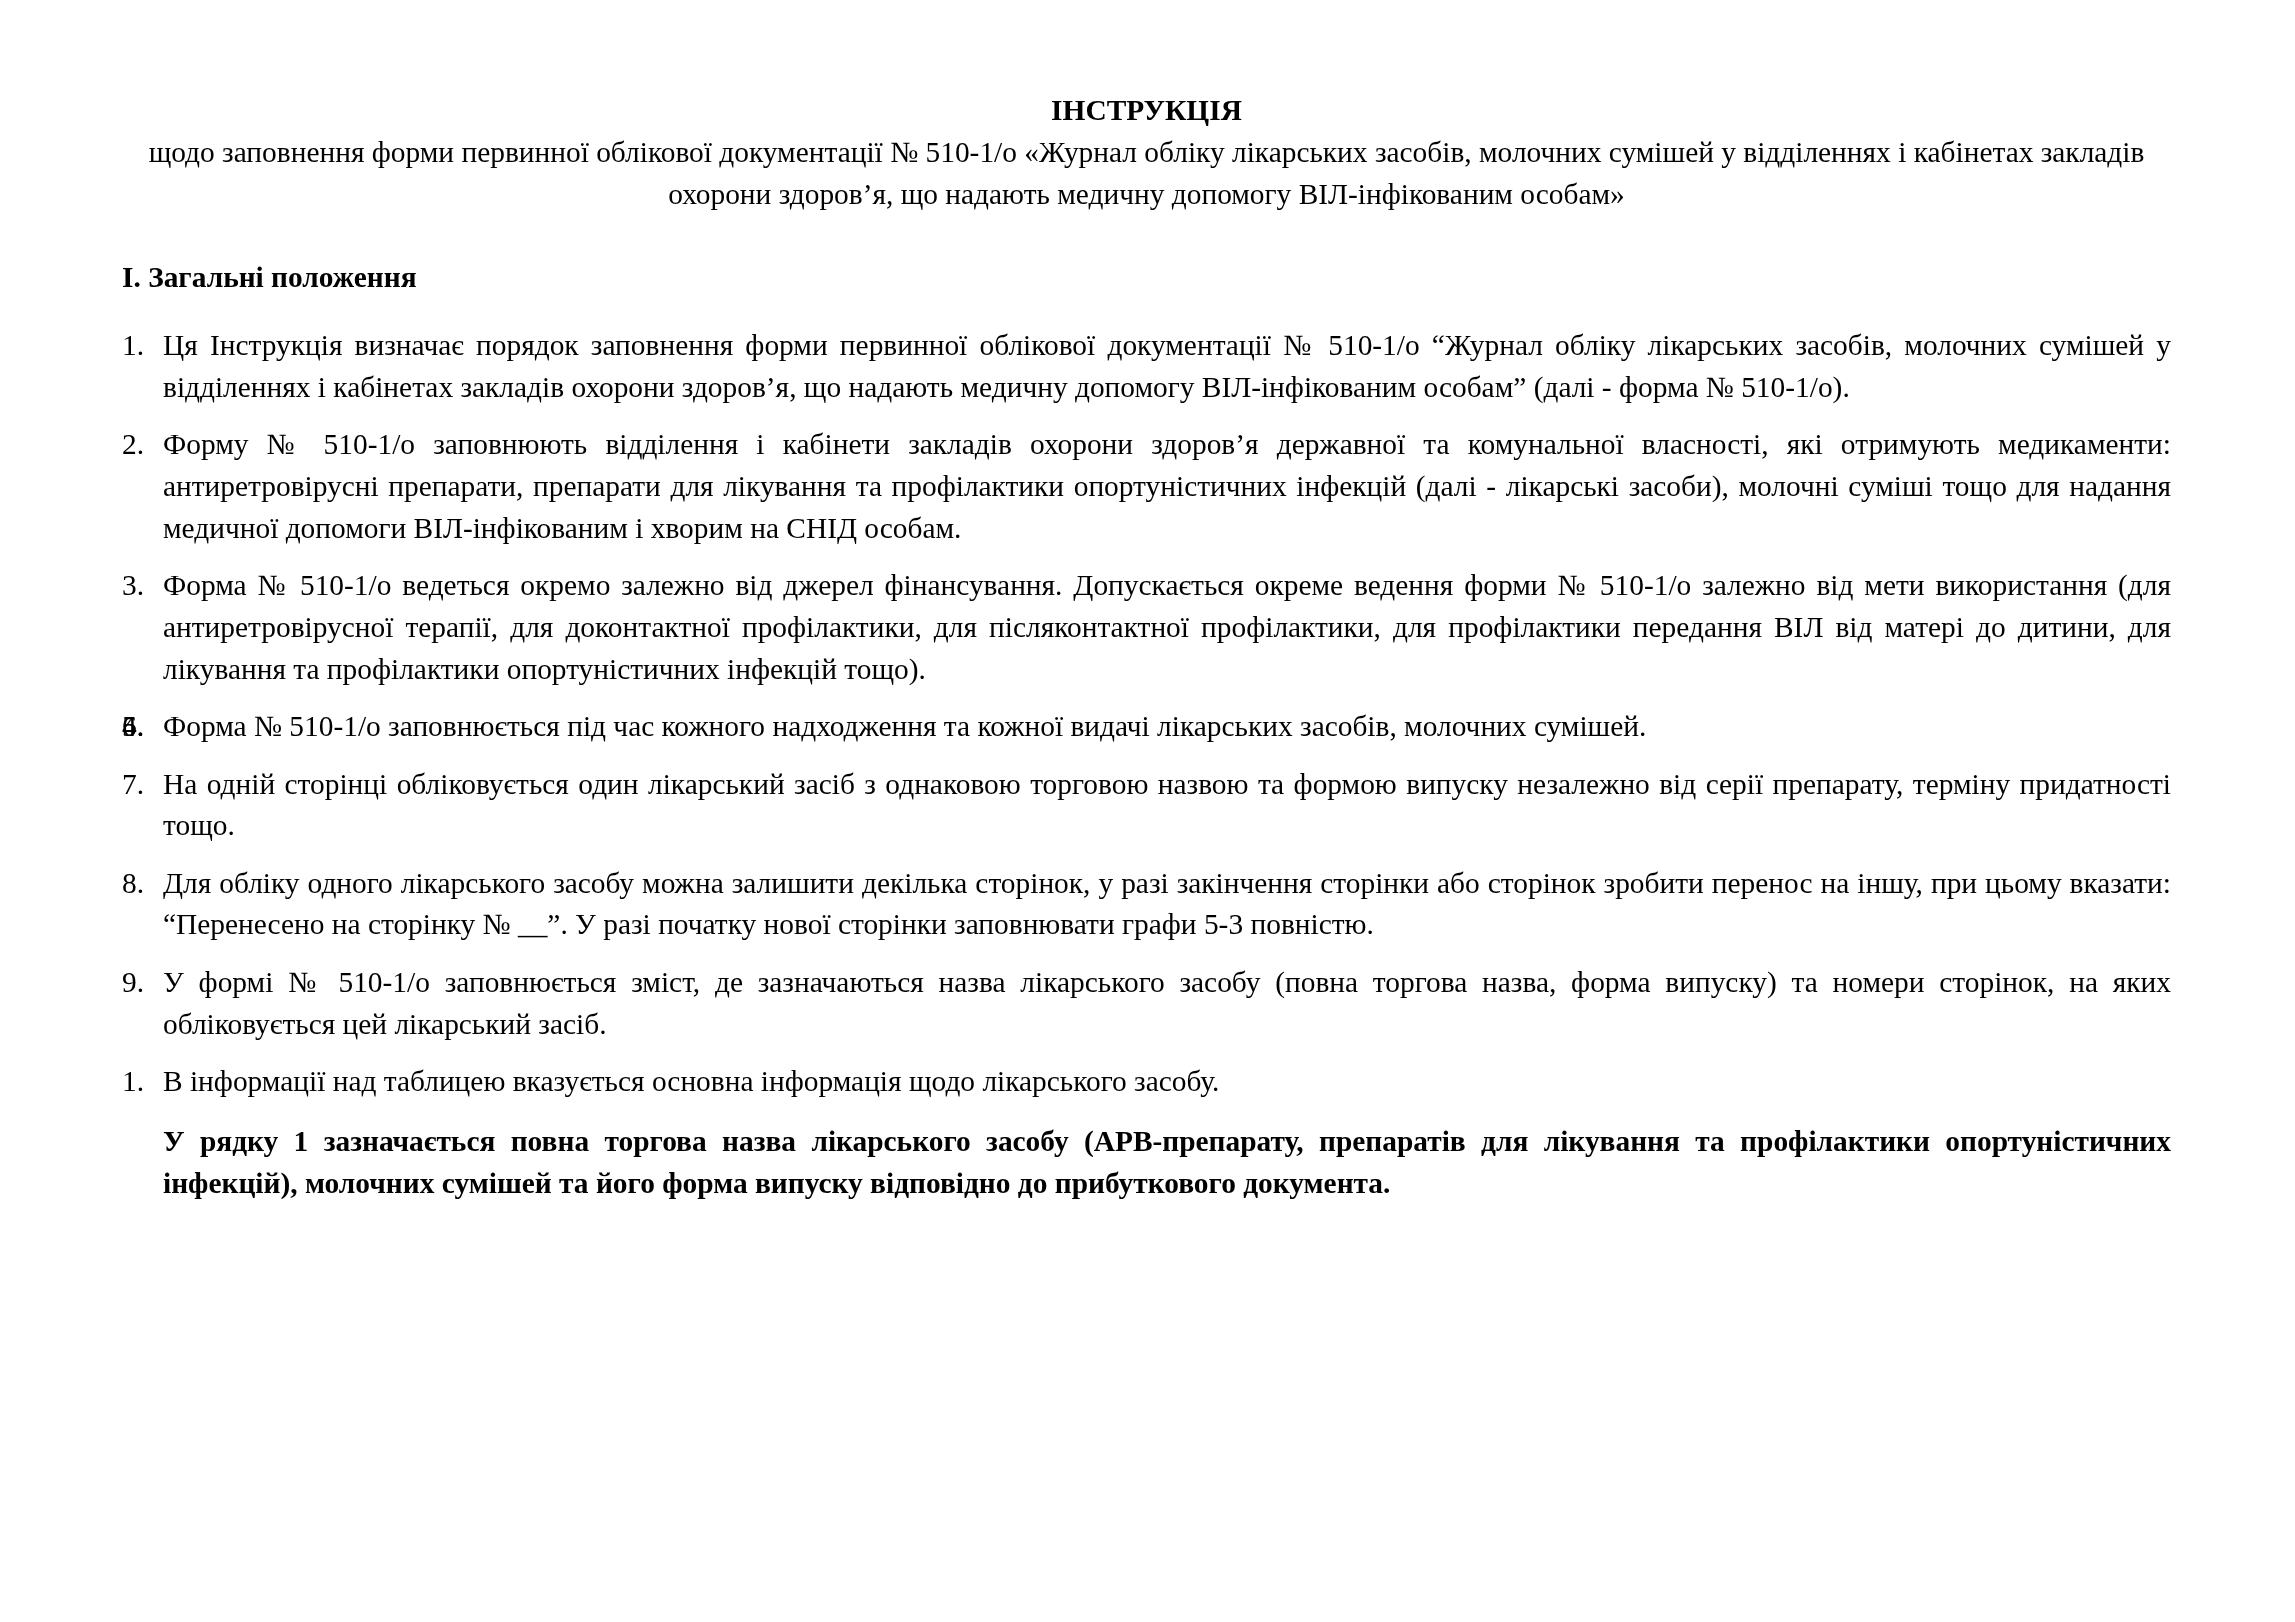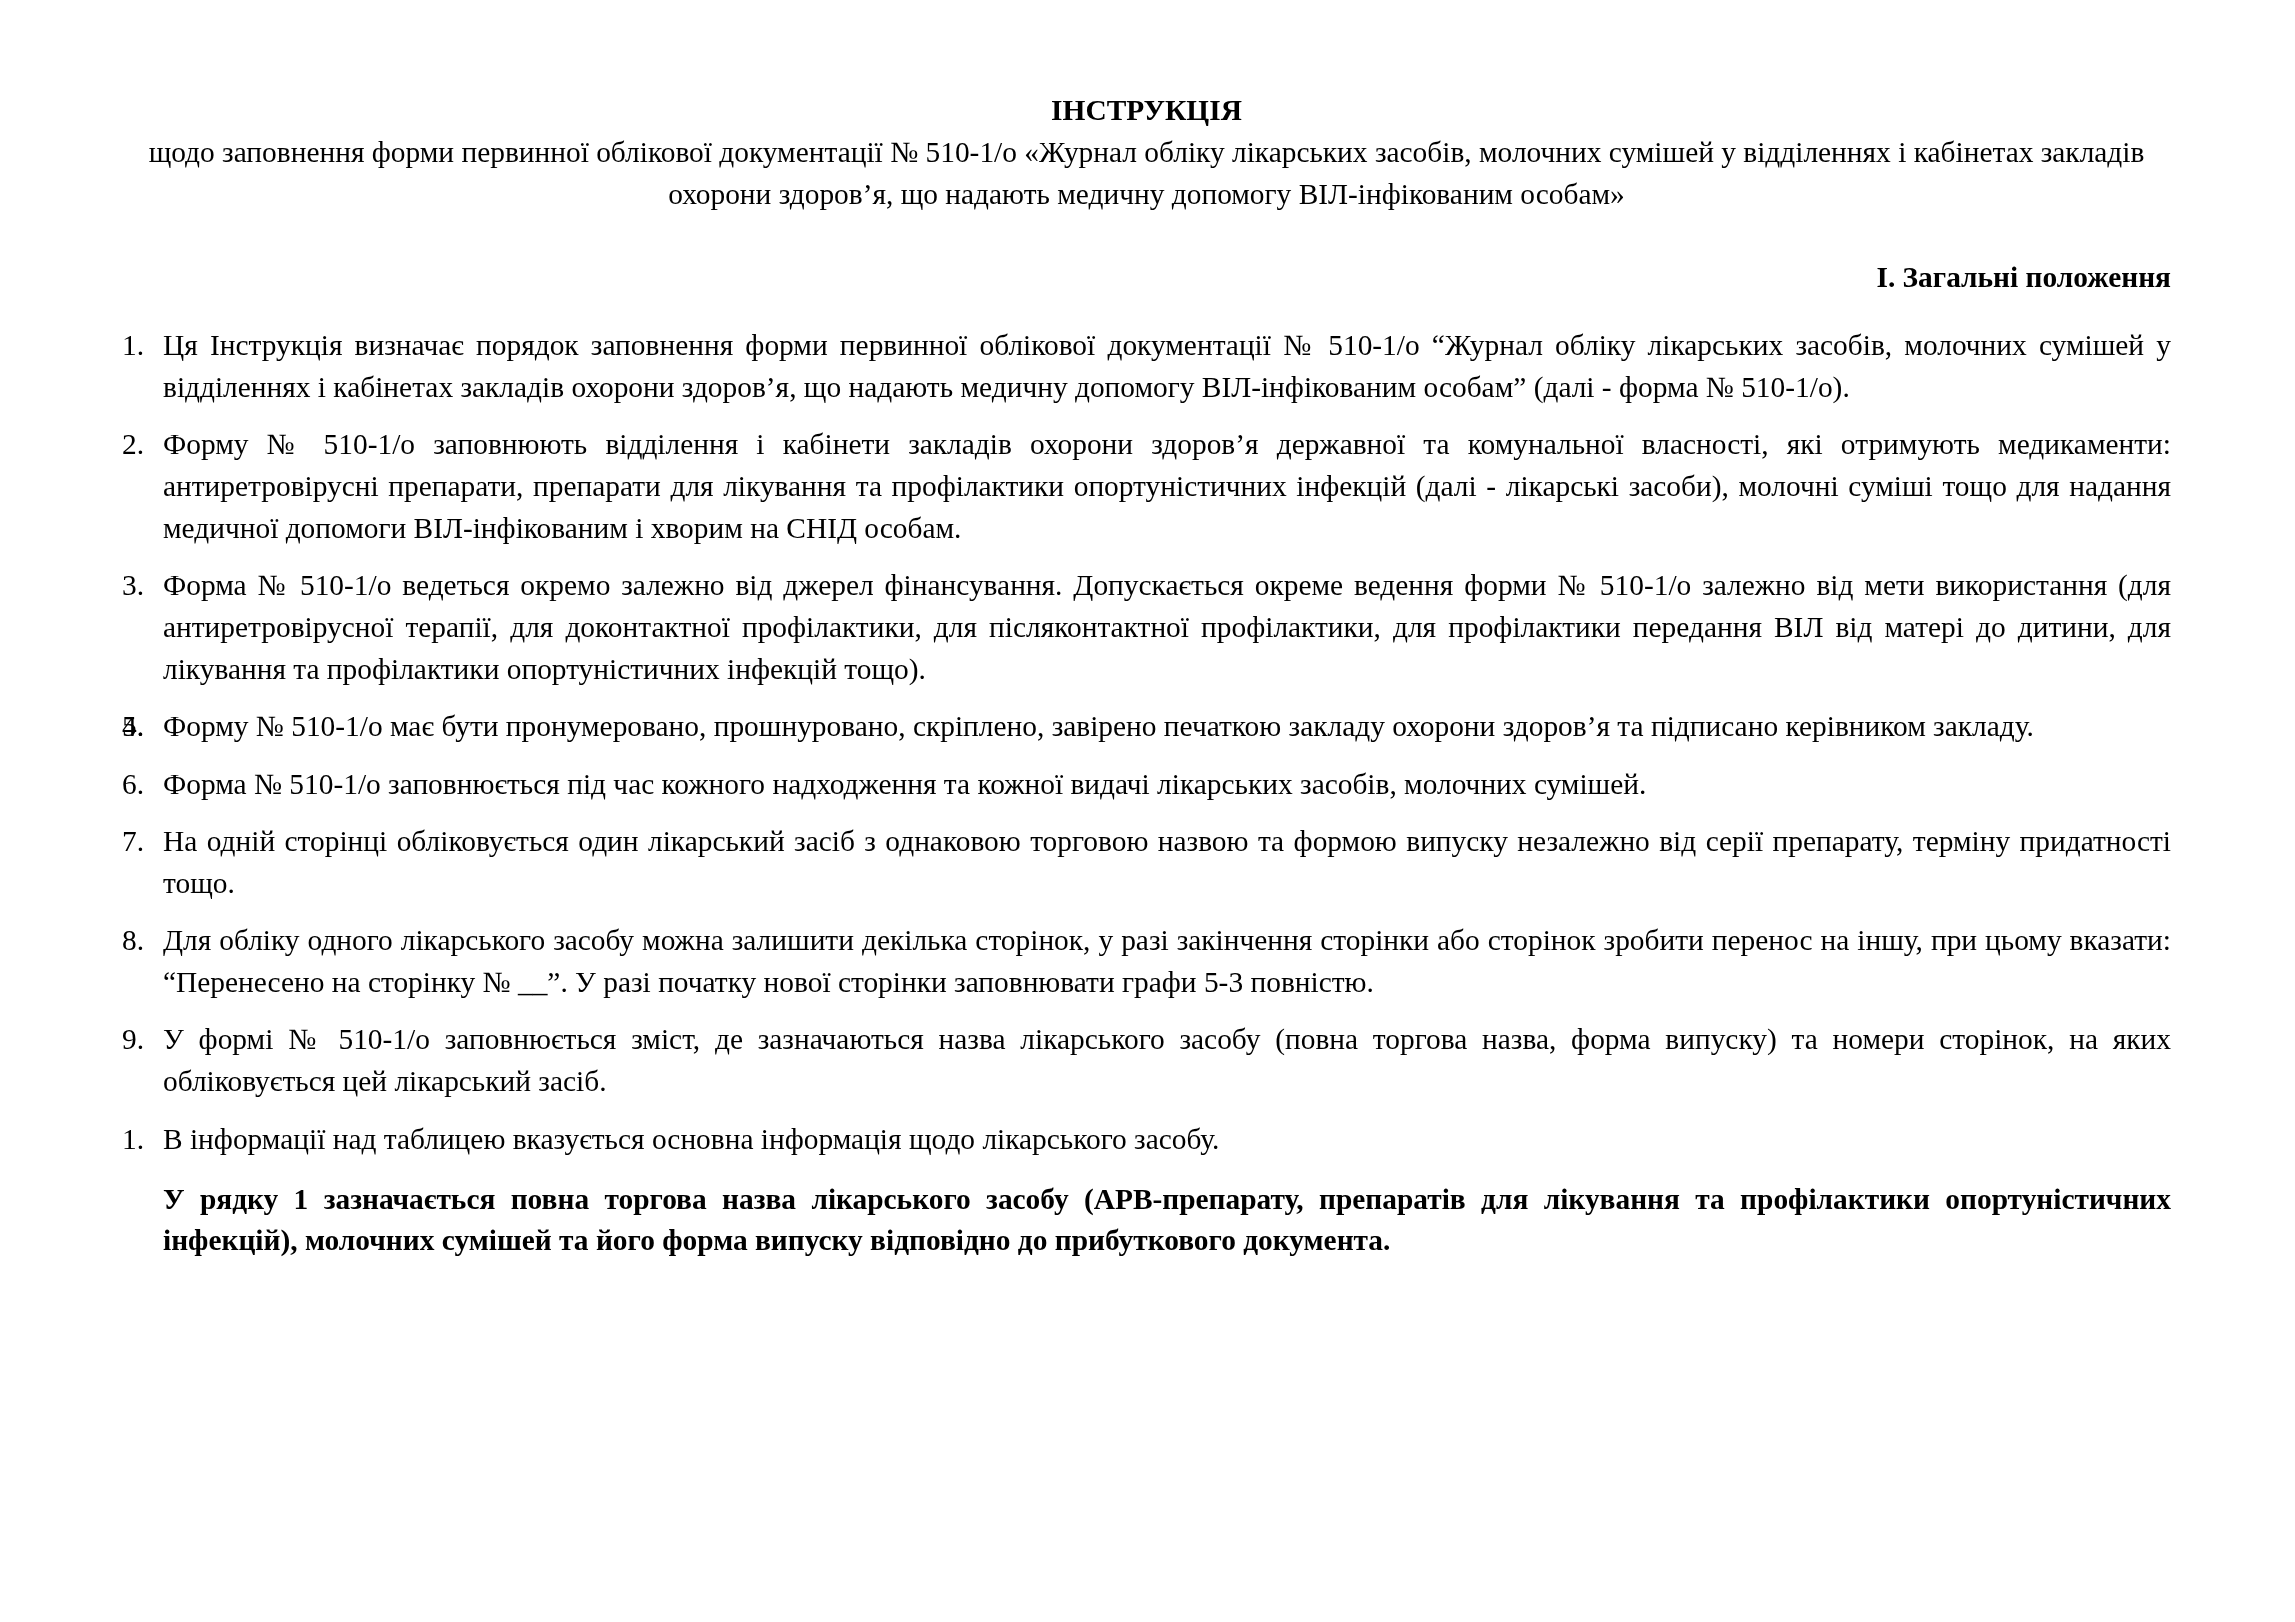--- a/index.html
+++ b/index.html
@@ -35,21 +35,21 @@
   }
   .doc-subtitle {
     font-weight: 400;
     margin: 0 19.6px;
   }
 
   
   .section-heading {
     font-size: 29.4px;
     font-weight: 700;
-    text-align: right;
+    text-align: left;
     margin-top: 42px;
     margin-bottom: 26px;
   }
 
   
   .items { width: 100%; }
   .item {
     position: relative;
     padding-left: 41px;
     text-align: justify;
@@ -90,21 +90,20 @@
     <span class="num">3.</span>
     <span class="txt">Форма № 510-1/о ведеться окремо залежно від джерел фінансування. Допускається окреме ведення форми № 510-1/о залежно від мети використання (для антиретровірусної терапії, для доконтактної профілактики, для післяконтактної профілактики, для профілактики передання ВІЛ від матері до дитини, для лікування та профілактики опортуністичних інфекцій тощо).</span>
   </div>
 
   <div class="item">
     <span class="num">4.</span>
   </div>
 
   <div class="item">
     <span class="num">5.</span>
-    <span class="txt">Форму № 510-1/о має бути пронумеровано, прошнуровано, скріплено, завірено печаткою закладу охорони здоров’я та підписано керівником закладу.</span>
   </div>
 
   <div class="item">
     <span class="num">6.</span>
     <span class="txt">Форма № 510-1/о заповнюється під час кожного надходження та кожної видачі лікарських засобів, молочних сумішей.</span>
   </div>
 
   <div class="item">
     <span class="num">7.</span>
     <span class="txt">На одній сторінці обліковується один лікарський засіб з однаковою торговою назвою та формою випуску незалежно від серії препарату, терміну придатності тощо.</span>

